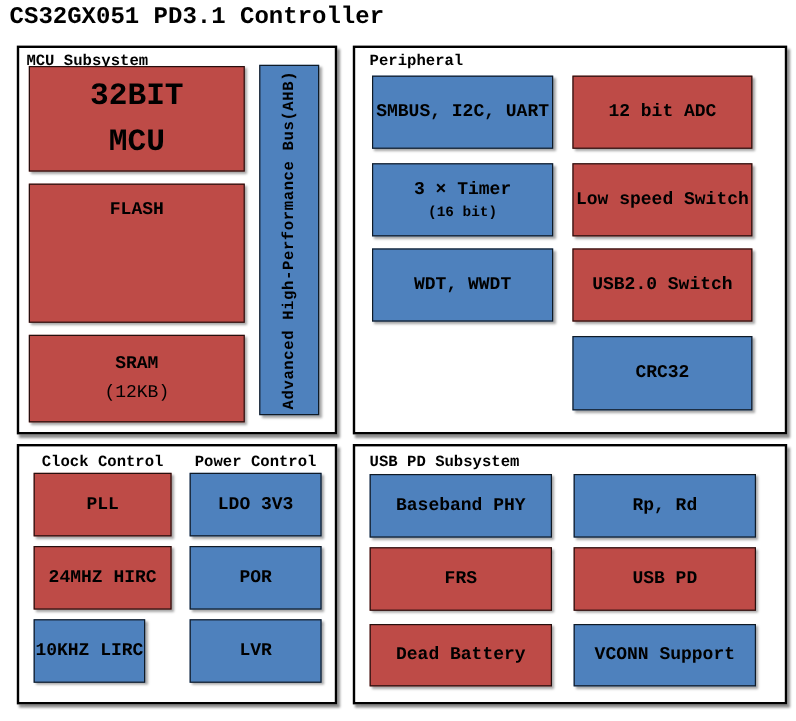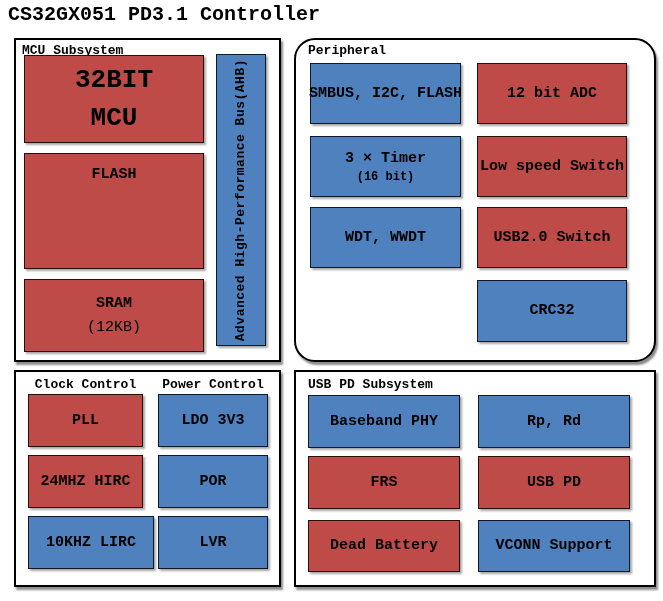--- a/index.html
+++ b/index.html
@@ -10,21 +10,21 @@
   }
   .title{
     position:absolute;left:8px;top:3px;font-size:20px;font-weight:bold;
     letter-spacing:0px;white-space:pre;
   }
   .panel{
     position:absolute;background:#fff;border:2px solid #000;
     box-shadow:2px 3px 2px rgba(0,0,0,0.45);
   }
   #panel-mcu   {left:14px;top:38px;width:263px;height:320px;}
-  #panel-peri  {left:294px;top:38px;width:358px;height:320px;border-radius:21px;}
+  #panel-peri  {left:294px;top:38px;width:358px;height:320px;}
   #panel-clock {left:14px;top:370px;width:263px;height:213px;}
   #panel-usbpd {left:294px;top:370px;width:358px;height:213px;}
   .panel-label{
     position:absolute;font-size:13px;font-weight:bold;white-space:pre;
   }
   #panel-mcu .panel-label{left:6px;top:3px;}
   #panel-peri .panel-label{left:12px;top:3px;}
   #panel-usbpd .panel-label{left:12px;top:5px;}
   .col-label{
     position:absolute;top:5px;font-size:13px;font-weight:bold;text-align:center;
@@ -60,21 +60,21 @@
   #blk-p4{left:181px;top:96px;width:150px;height:61px;}
   #blk-p5{left:14px;top:167px;width:151px;height:61px;}
   #blk-p6{left:181px;top:167px;width:150px;height:61px;}
   #blk-p7{left:14px;top:240px;width:151px;height:62px;}
   #blk-p8{left:181px;top:240px;width:150px;height:62px;}
   
   #blk-c1{left:12px;top:22px;width:115px;height:53px;}
   #blk-c2{left:142px;top:22px;width:110px;height:53px;}
   #blk-c3{left:12px;top:83px;width:115px;height:53px;}
   #blk-c4{left:142px;top:83px;width:110px;height:53px;}
-  #blk-c5{left:12px;top:144px;width:126px;height:53px;}
+  #blk-c5{left:12px;top:144px;width:93px;height:53px;}
   #blk-c6{left:142px;top:144px;width:110px;height:53px;}
   
   #blk-u1{left:12px;top:23px;width:152px;height:53px;}
   #blk-u2{left:182px;top:23px;width:152px;height:53px;}
   #blk-u3{left:12px;top:84px;width:152px;height:53px;}
   #blk-u4{left:182px;top:84px;width:152px;height:53px;}
   #blk-u5{left:12px;top:148px;width:152px;height:52px;}
   #blk-u6{left:182px;top:148px;width:152px;height:52px;}
 </style>
 </head>
@@ -98,21 +98,21 @@
       <span class="sub">(12KB)</span>
     </div>
     <div class="blk blue" id="ahb-bar">
       <span class="vtext">Advanced High-Performance Bus(AHB)</span>
     </div>
   </div>
 
   <div class="panel" id="panel-peri">
     <div class="panel-label">Peripheral</div>
     <div class="blk blue" id="blk-p1">
-      <span>SMBUS, I2C, FLASH</span>
+      <span>SMBUS, I2C, UART</span>
     </div>
     <div class="blk red" id="blk-p2">
       <span>12 bit ADC</span>
     </div>
     <div class="blk blue" id="blk-p3">
       <span>3 × Timer</span>
       <span class="sub">(16 bit)</span>
     </div>
     <div class="blk red" id="blk-p4">
       <span>Low speed Switch</span>

